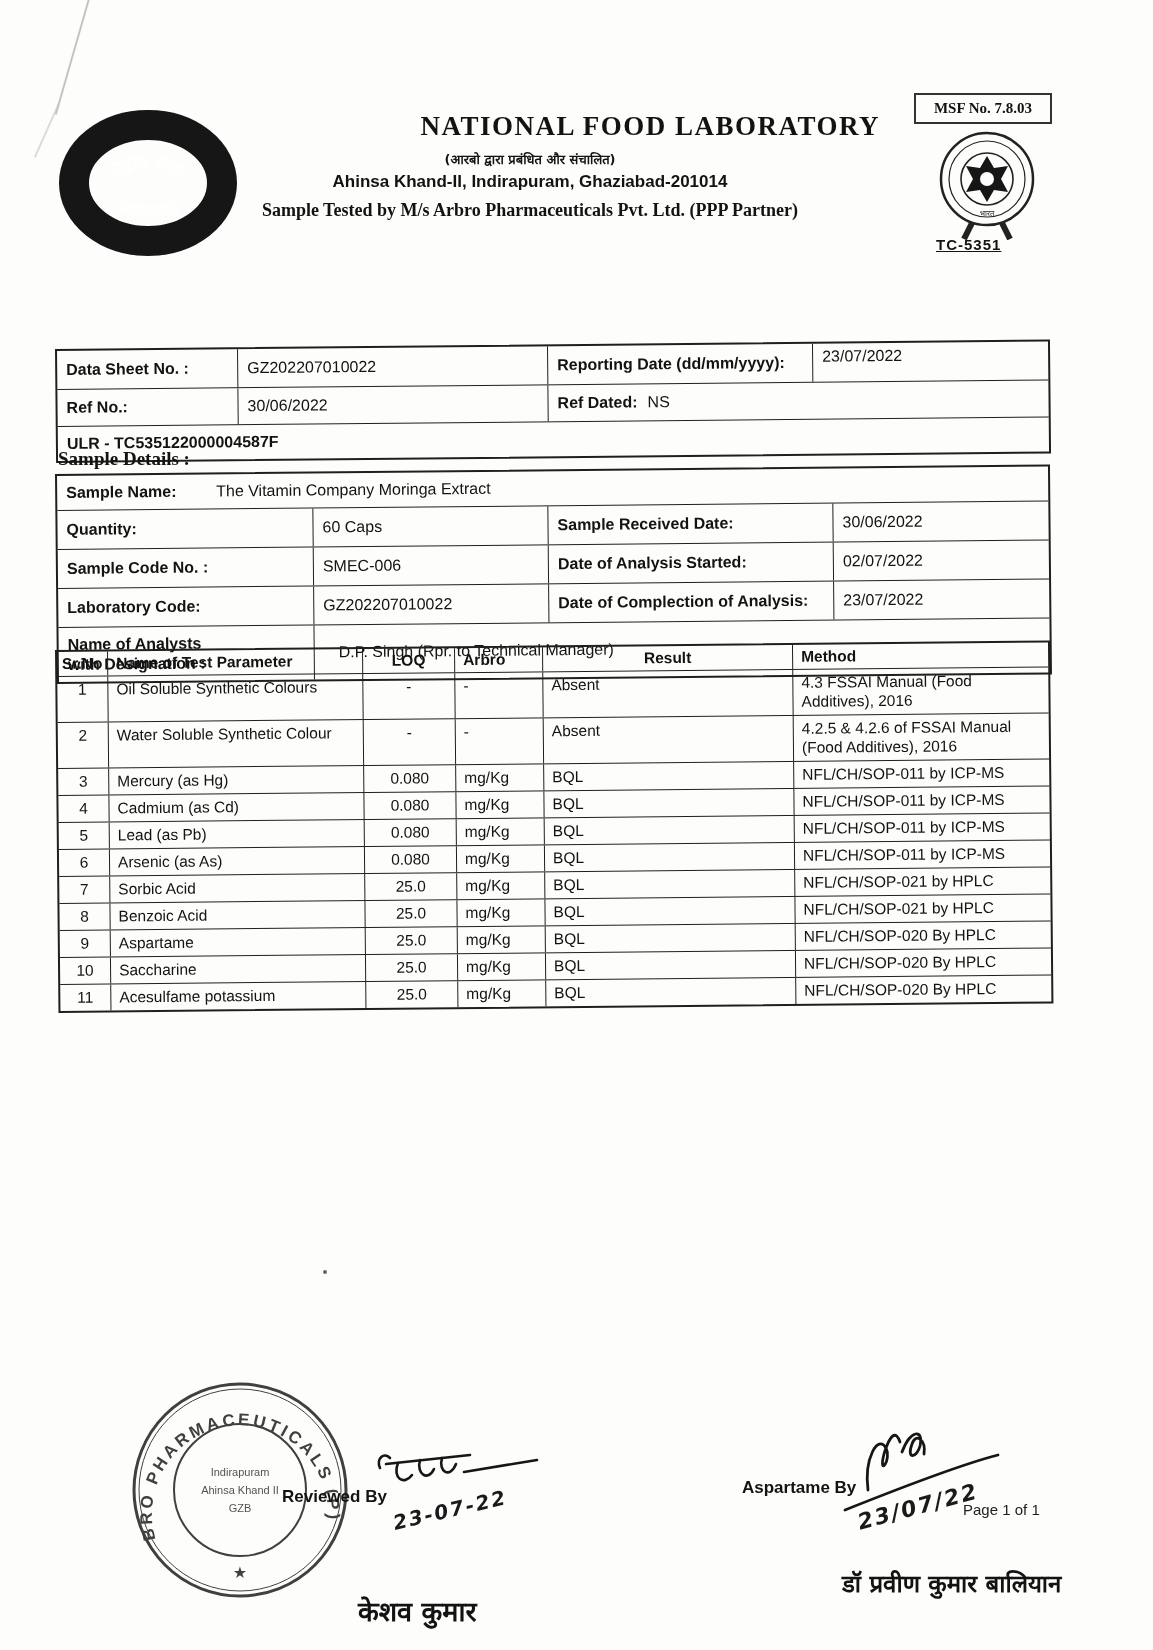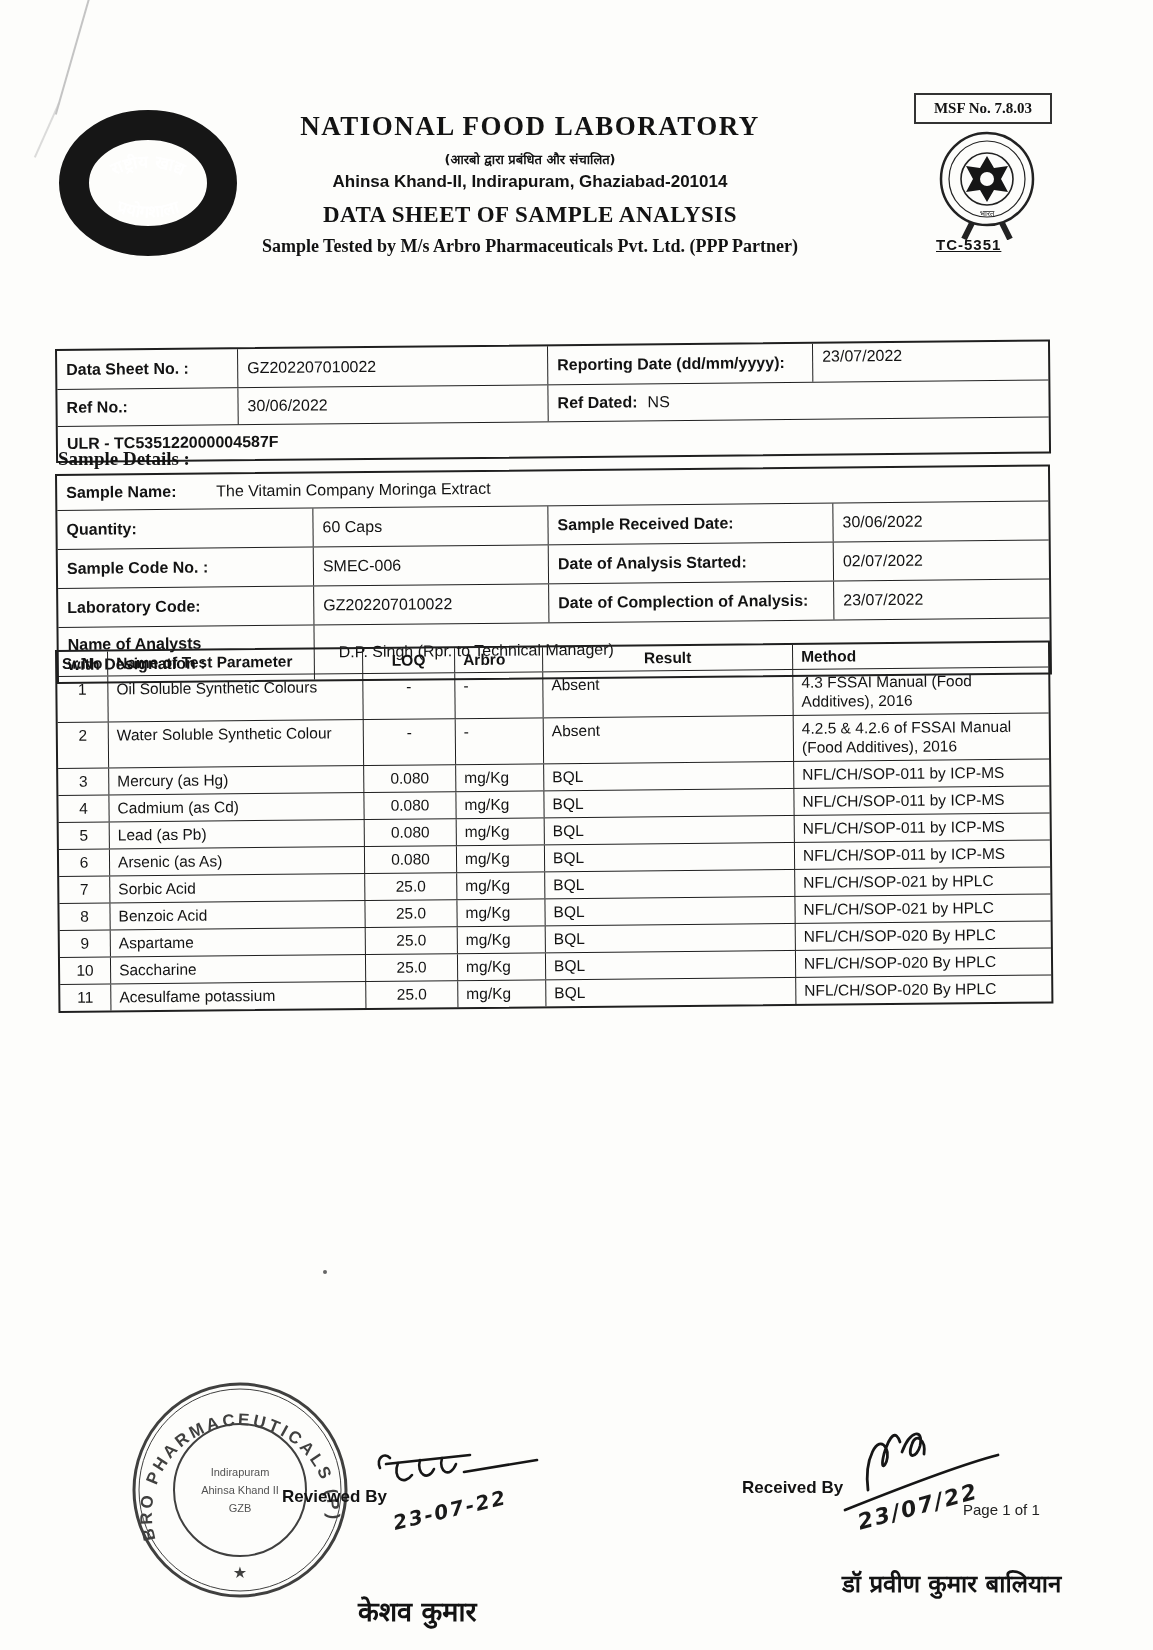--- a/index.html
+++ b/index.html
@@ -9,21 +9,21 @@
     font-family:"Liberation Sans", sans-serif;
   }
   .abs { position:absolute; }
 
   
   .crease { position:absolute; background:#c4c4c4; width:2px; }
 
   
   .hdr-center { position:absolute; left:180px; top:106px; width:700px; text-align:center; }
   .t-hindi   { font-family:"DejaVu Sans", sans-serif; font-weight:bold; font-size:37px; letter-spacing:1px; }
-  .t-en      { font-family:"Liberation Serif", serif; font-weight:bold; font-size:27px; letter-spacing:1.5px; margin-top:5px; }
+  .t-en      { font-family:"Liberation Serif", serif; font-weight:bold; font-size:27px; letter-spacing:1.5px; margin-top:5px;text-align:right; }
   .t-sub     { font-family:"DejaVu Sans", sans-serif; font-weight:bold; font-size:13px; margin-top:8px; }
   .t-managed { font-weight:bold; font-size:19px; margin-top:6px; }
   .t-addr    { font-weight:bold; font-size:17px; margin-top:4px; }
   .t-doc     { font-family:"Liberation Serif", serif; font-weight:bold; font-size:23px; margin-top:10px; letter-spacing:0.5px; }
   .t-tested  { font-family:"Liberation Serif", serif; font-weight:bold; font-size:18px; margin-top:8px; }
 
   .msf-box {
     position:absolute; left:914px; top:93px; width:134px; height:27px;
     border:2px solid #333; display:flex; align-items:center; justify-content:center;
     font-family:"Liberation Serif", serif; font-weight:bold; font-size:15px;
@@ -91,21 +91,20 @@
     </text>
     <text font-family="DejaVu Sans, sans-serif" font-size="17" font-weight="bold" fill="#ffffff">
       <textPath href="#arcBot" startOffset="50%" text-anchor="middle">प्रयोगशाला</textPath>
     </text>
   </svg>
 
   <div class="hdr-center">
     <div class="t-en">NATIONAL FOOD LABORATORY</div>
     <div class="t-sub">(आरबो द्वारा प्रबंधित और संचालित)</div>
     <div class="t-addr">Ahinsa Khand-II, Indirapuram, Ghaziabad-201014</div>
-    <div class="t-doc">DATA SHEET OF SAMPLE ANALYSIS</div>
     <div class="t-tested">Sample Tested by M/s Arbro Pharmaceuticals Pvt. Ltd. (PPP Partner)</div>
   </div>
 
   <div class="msf-box">
     <span>MSF No. 7.8.03</span>
   </div>
 
   <svg class="abs" style="left:928px; top:128px;" width="118" height="112" viewBox="0 0 118 112">
     <circle cx="59" cy="51" r="46" fill="none" stroke="#222" stroke-width="2.5"></circle>
     <circle cx="59" cy="51" r="38" fill="none" stroke="#222" stroke-width="1.2"></circle>
@@ -297,21 +296,21 @@
       <path d="M26,15 C20,30 32,38 40,27"></path>
       <path d="M48,12 C44,26 56,34 62,21"></path>
       <path d="M70,10 C66,24 78,31 84,16"></path>
       <path d="M92,24 L165,12"></path>
       <path d="M8,20 C4,10 12,4 18,10"></path>
     </g>
   </svg>
   <div class="hand" style="left:392px; top:1498px; font-size:20px; transform:rotate(-13deg);">23-07-22</div>
   <div class="devname" style="left:358px; top:1592px; font-size:27px;">केशव कुमार</div>
 
-  <div class="foot-label" style="left:742px; top:1478px;">Received By</div>
+  <div class="foot-label" style="left:742px; top:1478px;">Aspartame By</div>
   <svg class="abs" style="left:840px; top:1418px;" width="165" height="115" viewBox="0 0 165 115">
     <g fill="none" stroke="#161616" stroke-width="2.8" stroke-linecap="round">
       <path d="M28,72 C24,40 38,16 46,30 C52,42 38,60 44,36 C50,16 56,12 60,24"></path>
       <path d="M62,34 C70,12 84,10 80,28 C77,40 66,42 72,26 C76,14 86,22 84,36"></path>
       <path d="M5,92 C45,76 115,48 158,37"></path>
     </g>
   </svg>
   <div class="hand" style="left:856px; top:1494px; font-size:22px; transform:rotate(-15deg);">23/07/22</div>
   <div class="page-num" style="left:963px; top:1501px;">Page 1 of 1</div>
   <div class="devname" style="left:842px; top:1566px; font-size:24px;">डॉ प्रवीण कुमार बालियान</div>

